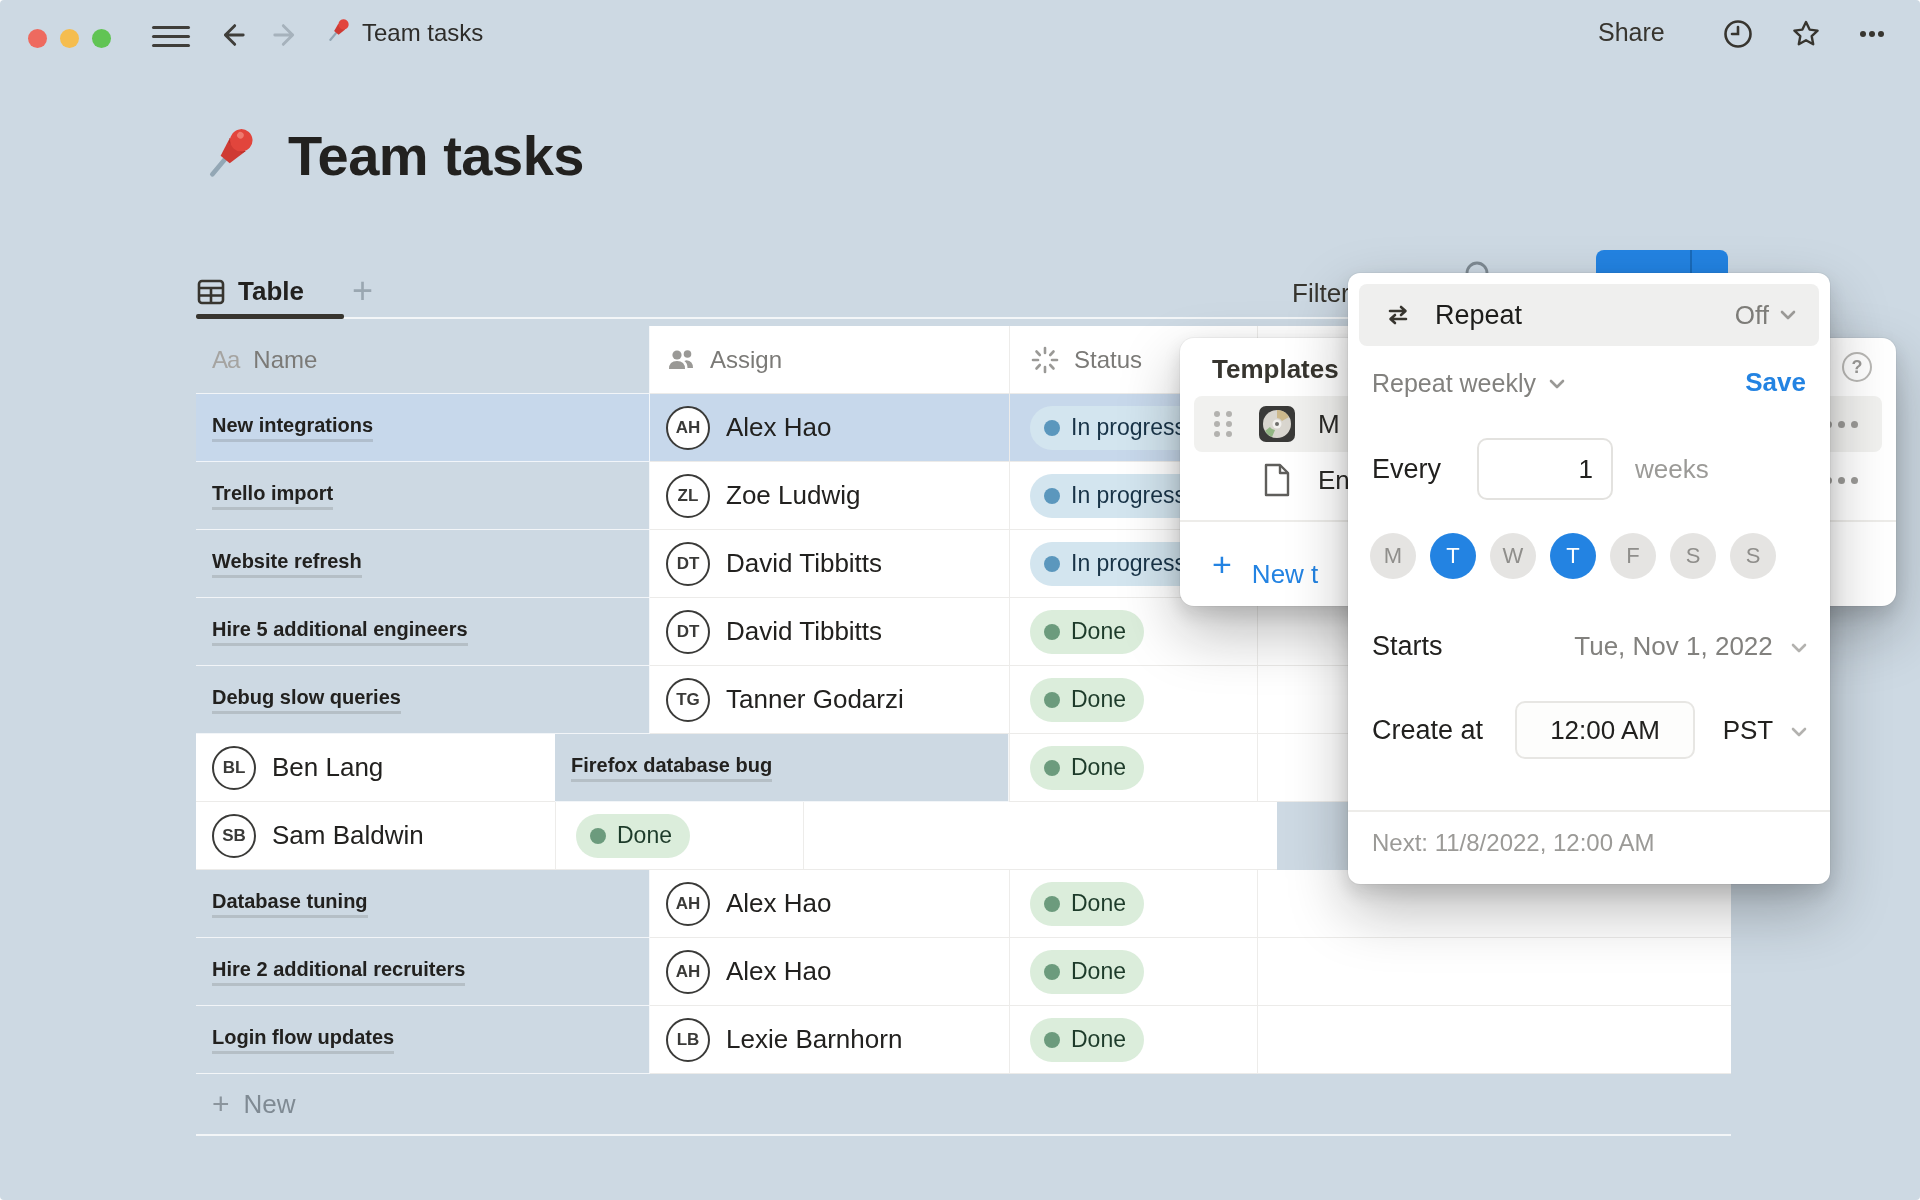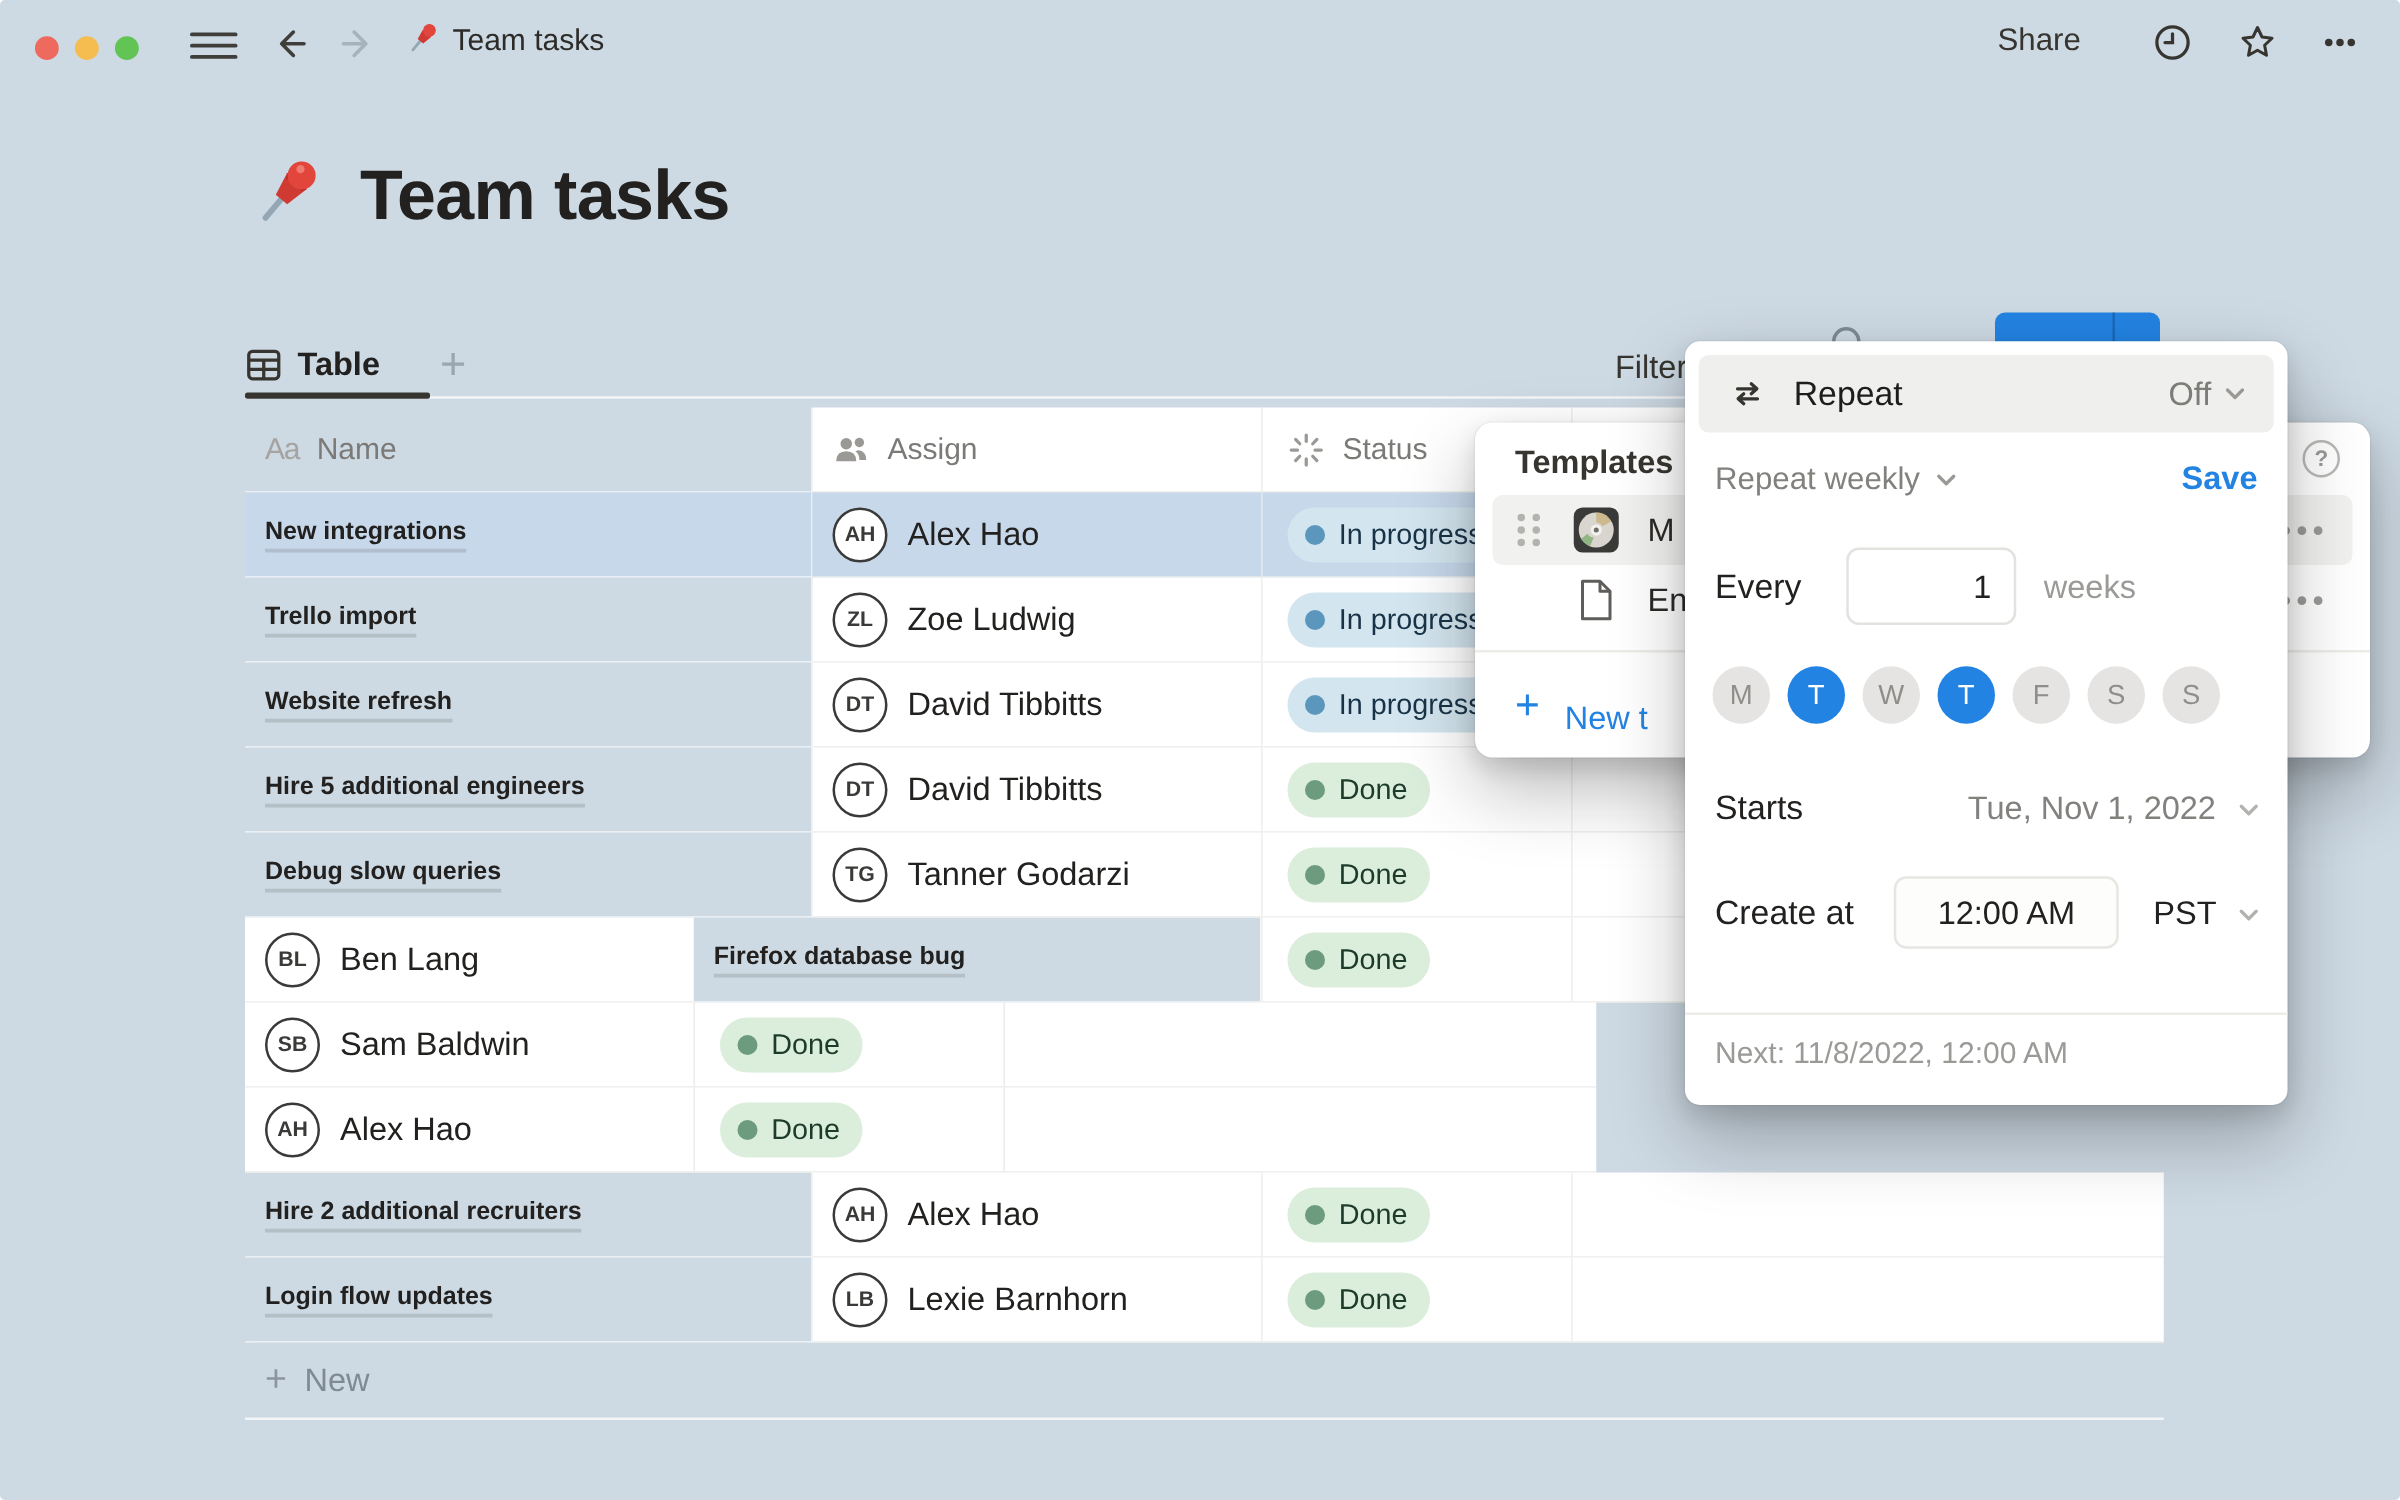--- a/index.html
+++ b/index.html
@@ -348,20 +348,23 @@
           </div>
           <div class="cell c-status">
             <span class="pill done">
               <span class="dot"></span>
               <span>Done</span>
             </span>
           </div>
           <div class="cell c-extra"></div>
         </div>
         <div class="t-row">
+          <div class="cell c-name">
+            <span class="task-name">Database tuning</span>
+          </div>
           <div class="cell c-assign">
             <span class="avatar">AH</span>
             <span class="assignee">Alex Hao</span>
           </div>
           <div class="cell c-status">
             <span class="pill done">
               <span class="dot"></span>
               <span>Done</span>
             </span>
           </div>

